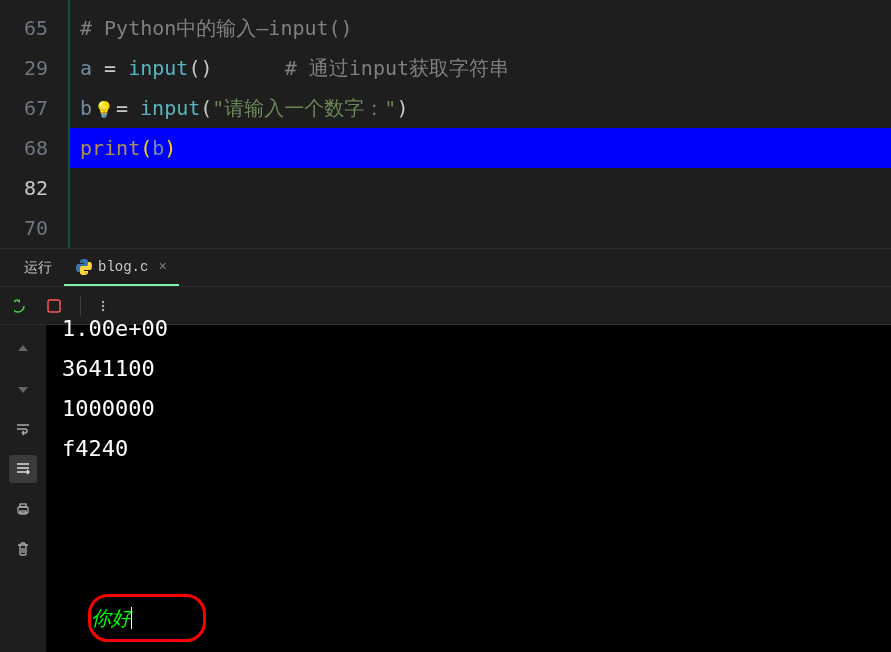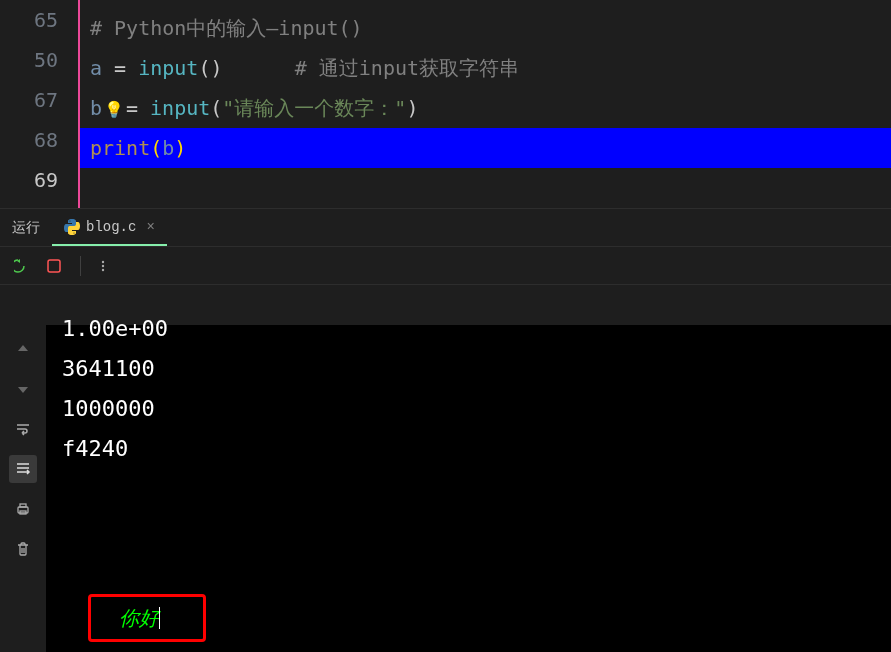--- a/index.html
+++ b/index.html
@@ -15,23 +15,24 @@
       overflow: hidden;
       display: flex;
       flex-direction: column;
     }
     .editor-area {
       display: flex;
       flex: 0 0 auto;
       background: #1e1e1e;
     }
     .gutter {
-      width: 80px;
-      background: #1e1e1e;
-      border-right: 2px solid #ec4899;
+      width: 70px;
+      background: #1e1e1e;
+      padding-top: 8px;
+      border-right: 2px solid #14532d;
     }
     .line-number {
       color: #6e7681;
       font-size: 20px;
       text-align: right;
       padding-right: 20px;
       height: 40px;
       line-height: 40px;
     }
     .line-number.active {
@@ -72,21 +73,21 @@
       flex: 1;
       display: flex;
       flex-direction: column;
       border-top: 1px solid #2d2d2d;
     }
     .panel-tabs {
       display: flex;
       align-items: center;
       background: #1e1e1e;
       height: 38px;
-      padding-left: 0;
+      padding-left: 12px;
       border-bottom: 1px solid #2d2d2d;
     }
     .panel-tab-label {
       color: #c8c8c8;
       font-size: 14px;
       padding: 0 12px;
       height: 100%;
       display: flex;
       align-items: center;
     }
@@ -138,21 +139,20 @@
       width: 1px;
       height: 20px;
       background: #404040;
       margin: 0 8px;
     }
     
     .run-panel {
       display: flex;
       flex: 1;
       background: #404040;
-      margin-top: 40px;
     }
     .run-sidebar {
       width: 46px;
       background: #1e1e1e;
       display: flex;
       flex-direction: column;
       align-items: center;
       padding-top: 10px;
       gap: 12px;
     }
@@ -181,24 +181,24 @@
       height: 40px;
       white-space: pre;
     }
     .input-box {
       position: absolute;
       left: 42px;
       bottom: 10px;
       width: 118px;
       height: 48px;
       border: 3px solid #ff0000;
-      border-radius: 4px;
-      display: flex;
-      align-items: center;
-      padding-left: 28px;
+      border-radius: 20px;
+      display: flex;
+      align-items: center;
+      padding-left: 0;
       text-align: right;
     }
     .input-text {
       color: #00ff00;
       font-style: italic;
       font-size: 20px;
     }
     .cursor {
       display: inline-block;
       width: 1px;
@@ -206,24 +206,25 @@
       background: #ffffff;
       vertical-align: middle;
     }
   </style>
 </head>
 <body>
 
 <div class="editor-area">
   <div class="gutter">
     <div class="line-number">65</div>
-    <div class="line-number">50</div>
+    <div class="line-number">29</div>
     <div class="line-number">67</div>
     <div class="line-number">68</div>
-    <div class="line-number active">69</div>
+    <div class="line-number active">82</div>
+    <div class="line-number">70</div>
   </div>
   <div class="code-area">
     <div class="code-line"><span class="comment"># Python中的输入—input()</span></div>
     <div class="code-line"><span class="variable">a</span><span class="operator"> = </span><span class="function">input</span><span class="paren">()</span><span>      </span><span class="comment"># 通过input获取字符串</span></div>
     <div class="code-line"><span class="variable">b</span><span class="bulb-icon">💡</span><span class="operator">= </span><span class="function">input</span><span class="paren">(</span><span class="string">"请输入一个数字："</span><span class="paren">)</span></div>
     <div class="code-line highlighted"><span class="function-call">print</span><span class="paren-yellow">(</span><span class="variable">b</span><span class="paren-yellow">)</span></div>
     <div class="code-line"></div>
   </div>
 </div>
 

